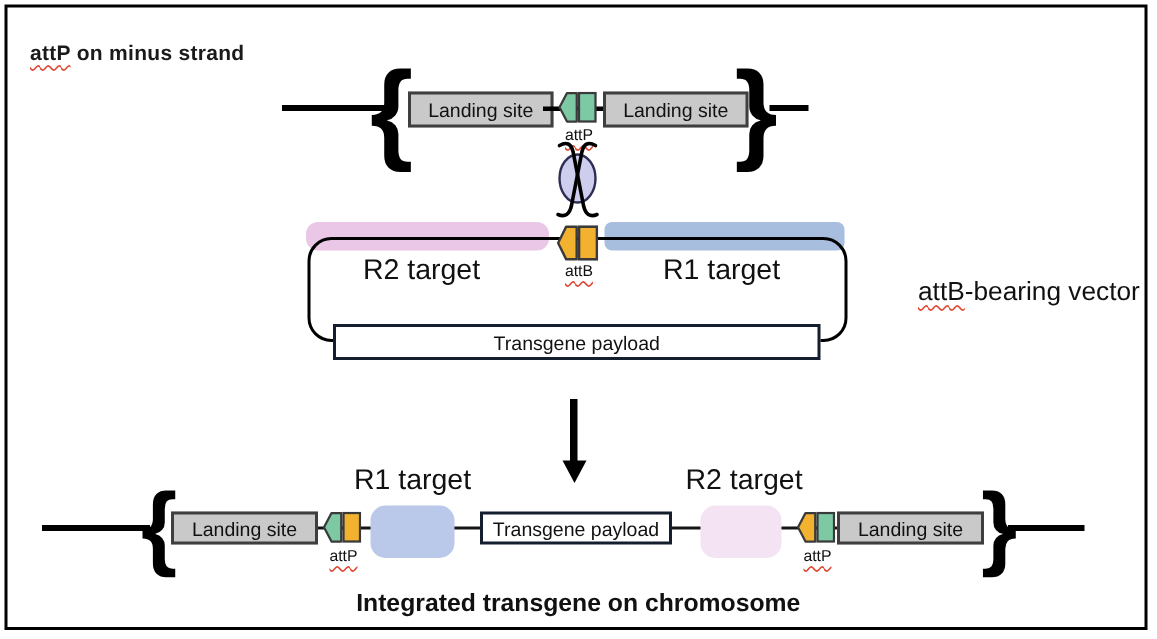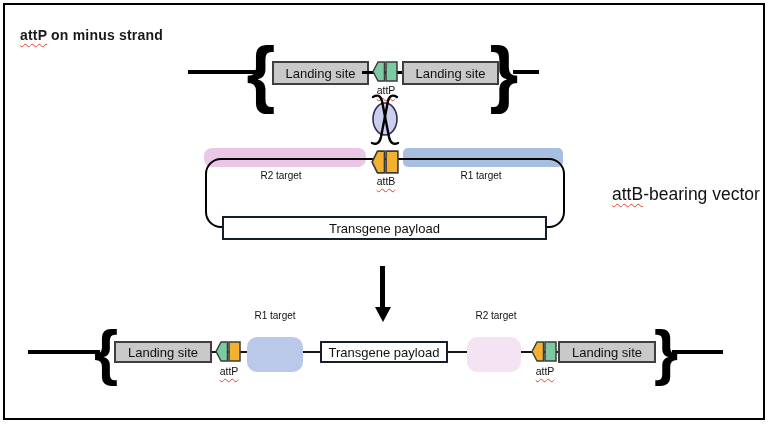--- a/index.html
+++ b/index.html
@@ -16,21 +16,21 @@
   .brace.big{font-size:74px;}
   .brace.small{font-size:62px;}
   .gbox{box-sizing:border-box;border:2px solid #3f3f3f;display:flex;align-items:center;
         justify-content:center;font-size:13px;color:#111;}
   .payload{box-sizing:border-box;border:2.5px solid #141e2e;background:#fff;display:flex;
            align-items:center;justify-content:center;font-size:13px;color:#111;}
   .loop{box-sizing:border-box;border:2.5px solid #000;border-radius:16px;}
   .band{border-radius:8px;}
   .softrect{border-radius:10px;}
   .cx{transform:translateX(-50%);white-space:nowrap;}
-  .lbl{font-size:10px;color:#111;}
+  .lbl{font-size:19px;color:#111;}
   .attlbl{font-size:10.5px;color:#111;}
   .bigtext{font-size:17.5px;color:#111;white-space:nowrap;}
   .caption{left:0;width:100%;text-align:center;font-size:16.5px;font-weight:700;color:#111;}
   .shaft{width:5px;background:#000;}
   .ahead{width:0;height:0;border-left:8px solid transparent;border-right:8px solid transparent;
          border-top:15px solid #000;}
 </style>
 </head>
 <body>
 
@@ -105,13 +105,14 @@
   <svg class="abs" style="left:531px;top:341px;" width="26" height="21" viewBox="0 0 26 21">
     <polygon points="12.5,1 6,1 1,10.5 6,20 12.5,20" stroke="#3a3a3a" stroke-width="1.5" stroke-linejoin="round" fill="#f2b230"></polygon>
     <rect x="14" y="1" width="11" height="19" stroke="#3a3a3a" stroke-width="1.5" fill="#7cc9a3"></rect>
   </svg>
   <div class="abs attlbl cx sq" style="left:545px;top:365px;">attP</div>
   <div class="abs gbox" style="left: 558px; top: 341px; width: 98px; height: 22px; background-color: rgb(201, 201, 201);">
     <span>Landing site</span>
   </div>
   <div class="abs brace small" style="left:666px;top:352px;">}</div>
   <div class="abs hline" style="left:672px;top:350px;width:51px;height:4px;"></div>
+  <div class="abs caption" style="top:393px;">Integrated transgene on chromosome</div>
 </div>
 
 </body></html>

